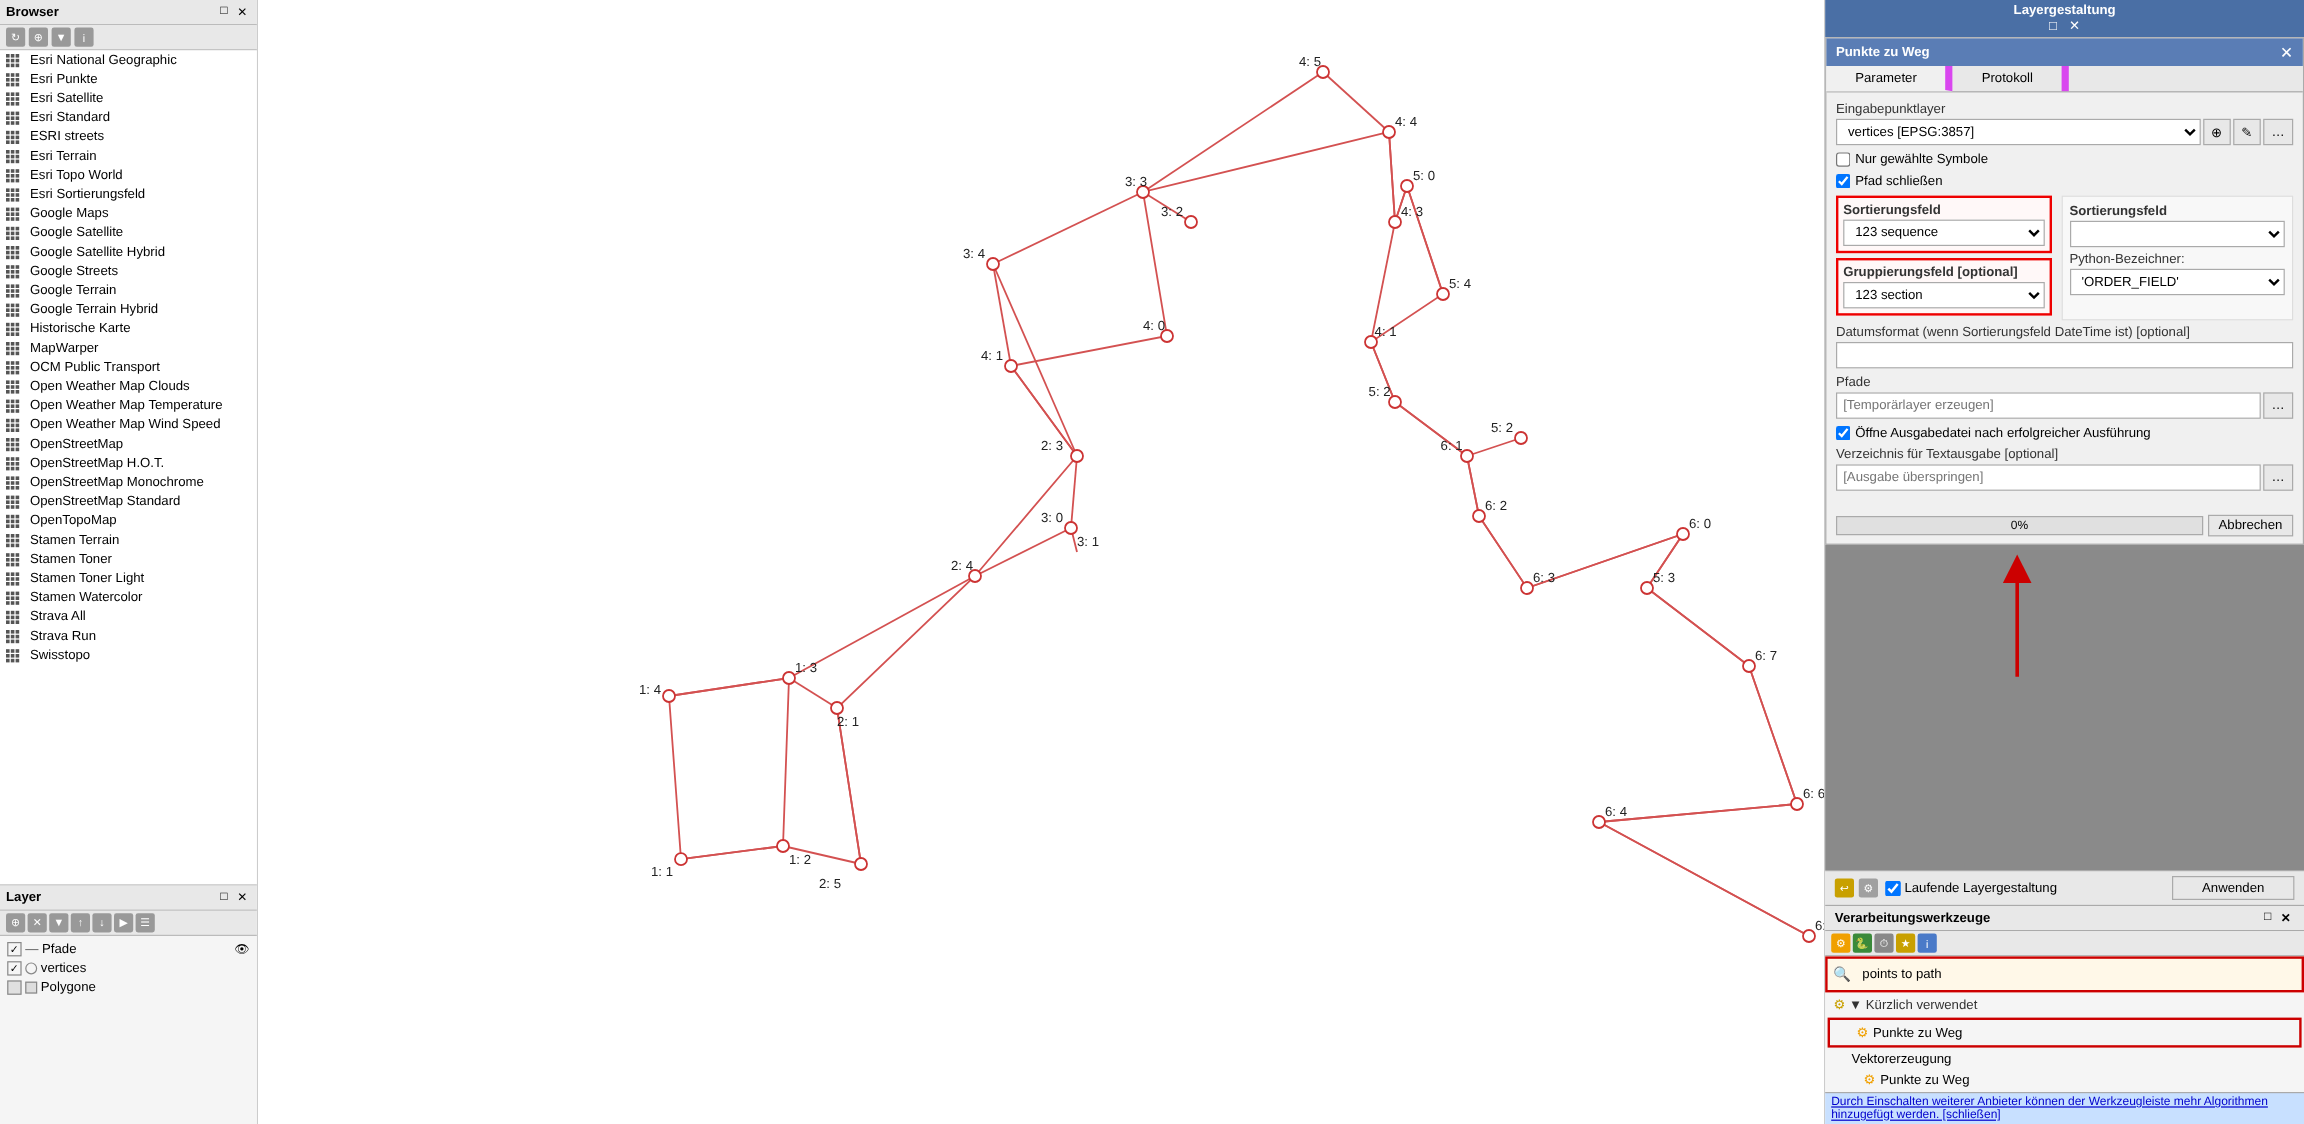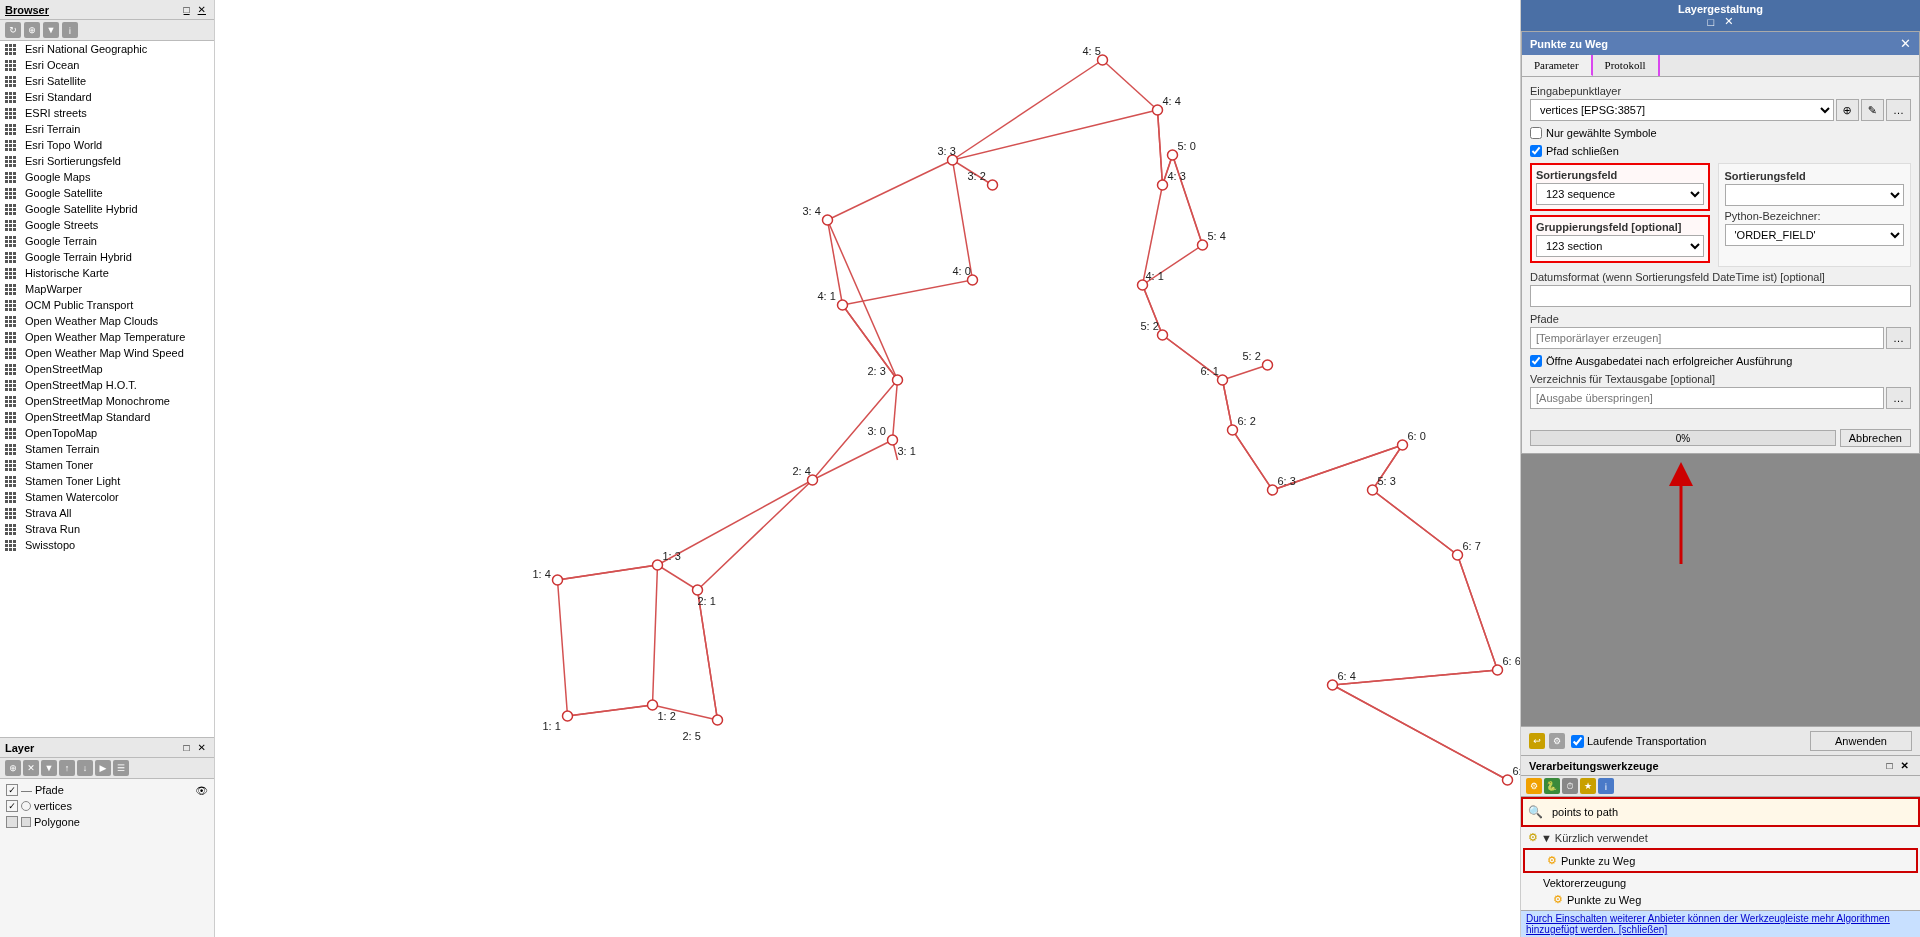--- a/index.html
+++ b/index.html
@@ -4,21 +4,21 @@
   <style>
     * { box-sizing: border-box; margin: 0; padding: 0; }
     body { font-family: 'Segoe UI', Arial, sans-serif; font-size: 11px; background: #f0f0f0; overflow: hidden; width: 1920px; height: 937px; }
 
     
     .main-container { display: flex; width: 1920px; height: 937px; }
 
     
     .left-panel { width: 215px; height: 937px; display: flex; flex-direction: column; border-right: 1px solid #ccc; background: #f5f5f5; flex-shrink: 0; }
 
-    .browser-header { background: #e8e8e8; border-bottom: 1px solid #bbb; padding: 3px 5px; display: flex; align-items: center; justify-content: space-between; text-decoration: underline; }
+    .browser-header { background: #e8e8e8; border-bottom: 1px solid #bbb; padding: 3px 5px; display: flex; align-items: center; justify-content: space-between; }
     .browser-title { font-weight: bold; font-size: 11px; }
     .browser-controls { display: flex; gap: 2px; }
     .browser-controls span { font-size: 10px; cursor: pointer; padding: 1px 3px; }
 
     .browser-toolbar { background: #e8e8e8; border-bottom: 1px solid #bbb; padding: 2px 5px; display: flex; gap: 3px; align-items: center; }
     .toolbar-icon { width: 16px; height: 16px; background: #999; border-radius: 2px; cursor: pointer; display: inline-flex; align-items: center; justify-content: center; font-size: 9px; color: white; }
 
     .browser-list { flex: 1; overflow-y: auto; background: white; }
     .browser-item { display: flex; align-items: center; padding: 2px 5px; cursor: pointer; font-size: 11px; border-bottom: none; }
     .browser-item .item-icon { width: 16px; height: 10px; margin-right: 4px; display: inline-block; flex-shrink: 0; }
@@ -46,21 +46,21 @@
     .layergestaltung-header { background: #4a6fa5; color: white; padding: 3px 8px; display: flex; justify-content: space-between; align-items: center; font-size: 11px; font-weight: bold; flex-direction: column; }
     .lg-controls { display: flex; gap: 4px; }
     .lg-btn { background: none; border: none; color: white; cursor: pointer; font-size: 11px; padding: 0 3px; }
 
     
     .dialog { background: #f0f0f0; border: 1px solid #aaa; flex-shrink: 0; }
     .dialog-header { background: #5a7db5; color: white; padding: 4px 8px; display: flex; justify-content: space-between; align-items: center; font-size: 11px; font-weight: bold; }
     .dialog-close { background: none; border: none; color: white; cursor: pointer; font-size: 13px; }
 
     .dialog-tabs { display: flex; border-bottom: 1px solid #aaa; background: #e8e8e8; }
-    .dialog-tab { padding: 4px 12px; font-size: 11px; cursor: pointer; border-right: 2px solid #d946ef; font-family: Liberation Serif, serif; }
+    .dialog-tab { padding: 4px 24px; font-size: 11px; cursor: pointer; border-right: 6px solid #d946ef; }
     .dialog-tab.active { background: #f0f0f0; border-bottom: 1px solid #f0f0f0; }
 
     .dialog-content { padding: 8px; }
     .form-label { font-size: 11px; margin-bottom: 2px; font-weight: normal; color: #333; }
     .form-label-bold { font-size: 11px; margin-bottom: 2px; color: #333; }
     .form-input { width: 100%; border: 1px solid #aaa; padding: 3px 5px; font-size: 11px; background: white; height: 22px; }
     .form-select { width: 100%; border: 1px solid #aaa; padding: 2px 5px; font-size: 11px; background: white; height: 22px; }
     .form-row { margin-bottom: 6px; }
     .checkbox-row { display: flex; align-items: center; gap: 4px; margin-bottom: 6px; font-size: 11px; }
     .checkbox-row input { width: 12px; height: 12px; }
@@ -161,21 +161,21 @@
               <span></span>
               <span></span>
           <span></span>
               <span></span>
               <span></span>
           <span></span>
               <span></span>
               <span></span>
         </div>
       </div>
-      <span>Esri Ocean</span>
+      <span>Esri Punkte</span>
     </div>
         <div class="browser-item">
       <div class="item-icon">
         <div class="grid-icon">
           <span></span>
               <span></span>
               <span></span>
           <span></span>
               <span></span>
               <span></span>
@@ -928,21 +928,21 @@
       </svg>
     </div>
 
     <div class="lg-bottom-controls">
       <div style="display:flex; gap:4px;">
         <span class="toolbar-icon" style="background:#c8a000;">↩</span>
         <span class="toolbar-icon" style="background:#a0a0a0;">⚙</span>
       </div>
       <div class="update-checkbox">
         <input type="checkbox" checked="" style="">
-        <span>Laufende Transportation</span>
+        <span>Laufende Layergestaltung</span>
       </div>
       <button class="apply-btn">Anwenden</button>
     </div>
 
     <div class="processing-panel">
       <div class="processing-header">
         <span>Verarbeitungswerkzeuge</span>
         <div class="browser-controls">
           <span>□</span>
           <span>✕</span>

